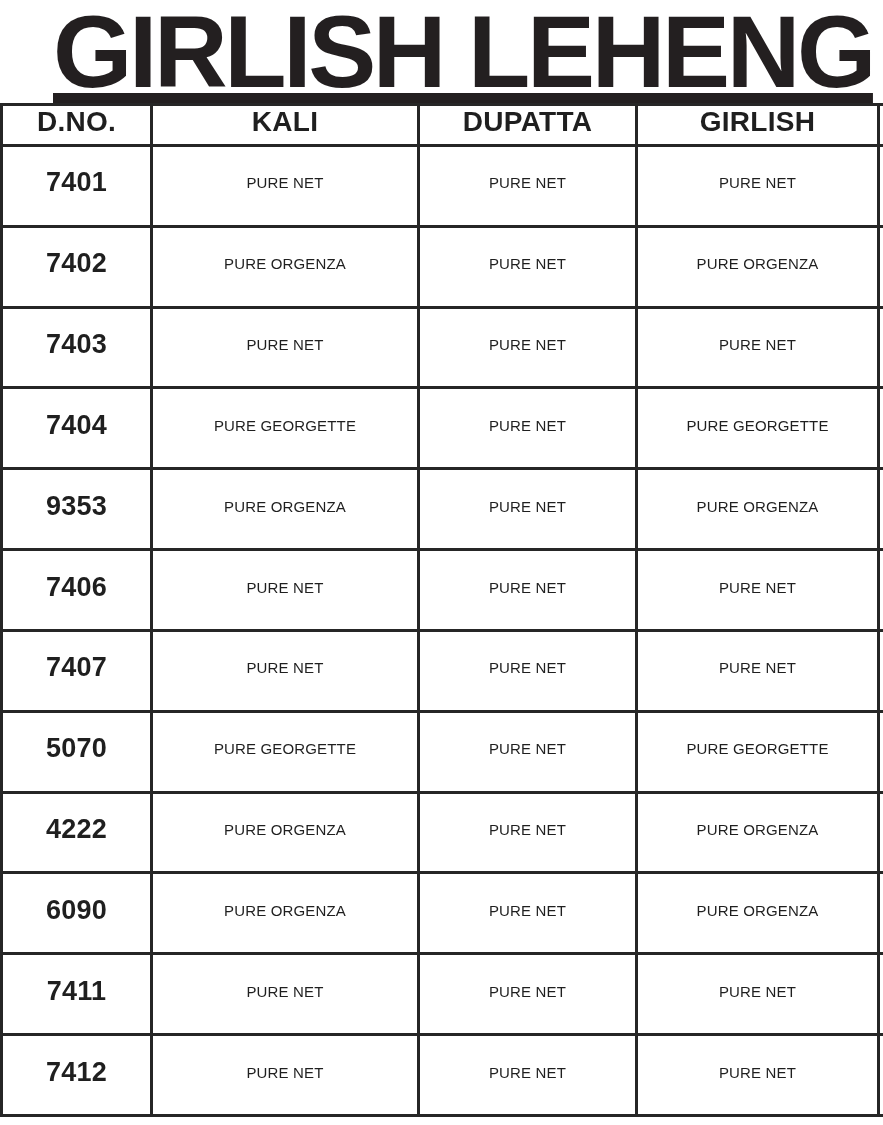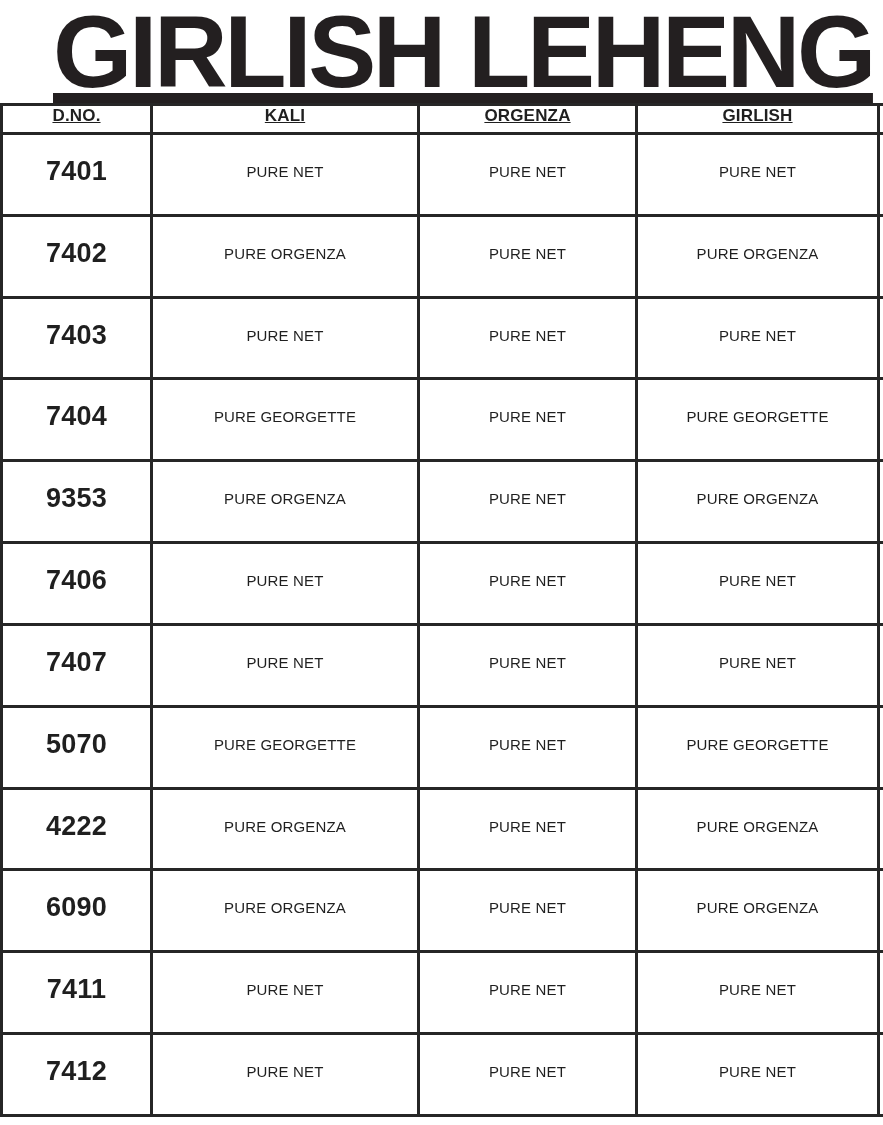--- a/index.html
+++ b/index.html
@@ -56,24 +56,23 @@
   .spec-table th,
   .spec-table td {
     border: 3px solid var(--border-color);
     text-align: center;
     vertical-align: middle;
     padding: 0 4px 6px 4px;
     color: var(--text-color);
     background: var(--bg-color);
   }
   .spec-table th {
-    font-size: 17px;
+    font-size: 28px;
     font-weight: bold;
     letter-spacing: 0.01em;
-    text-decoration: underline;
   }
   .spec-table td {
     font-size: 15px;
     font-weight: normal;
     letter-spacing: 0.01em;
   }
   .spec-table td.dno {
     font-size: 27px;
     font-weight: bold;
   }
@@ -92,21 +91,21 @@
       <col class="c-dno">
       <col class="c-kali">
       <col class="c-dupatta">
       <col class="c-blouse">
       <col class="c-cut">
     </colgroup>
     <thead>
       <tr>
         <th>D.NO.</th>
         <th>KALI</th>
-        <th>ORGENZA</th>
+        <th>DUPATTA</th>
         <th>GIRLISH</th>
         <th></th>
       </tr>
     </thead>
     <tbody>
         <tr>
           <td class="dno">7401</td>
           <td>PURE NET</td>
           <td>PURE NET</td>
           <td>PURE NET</td>

